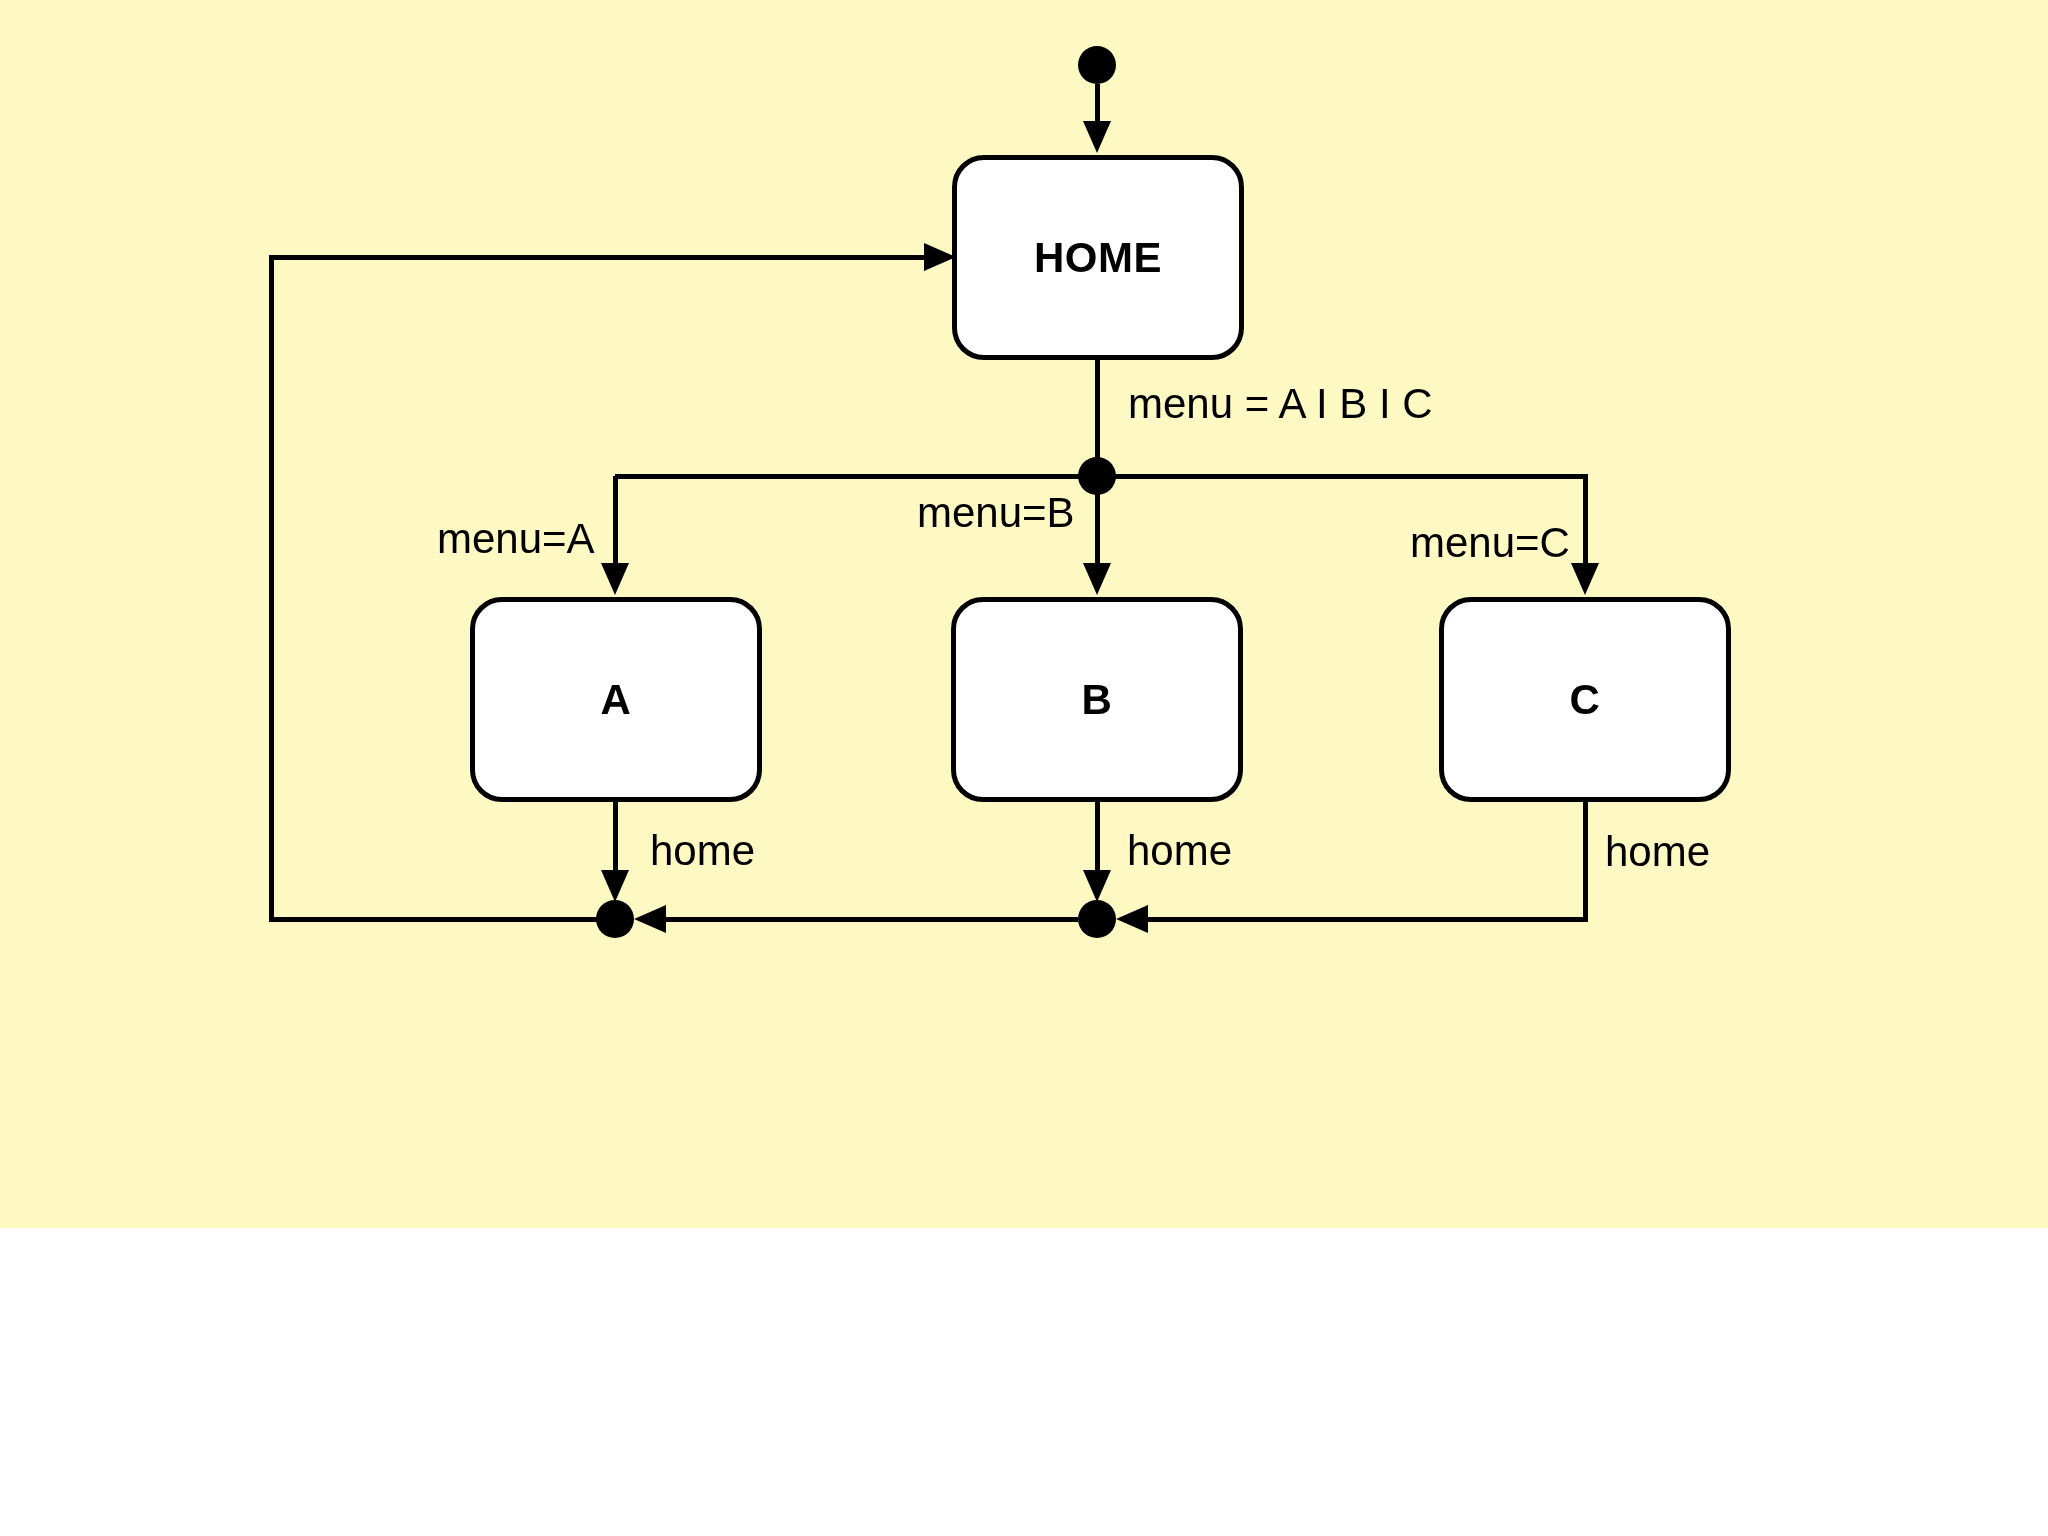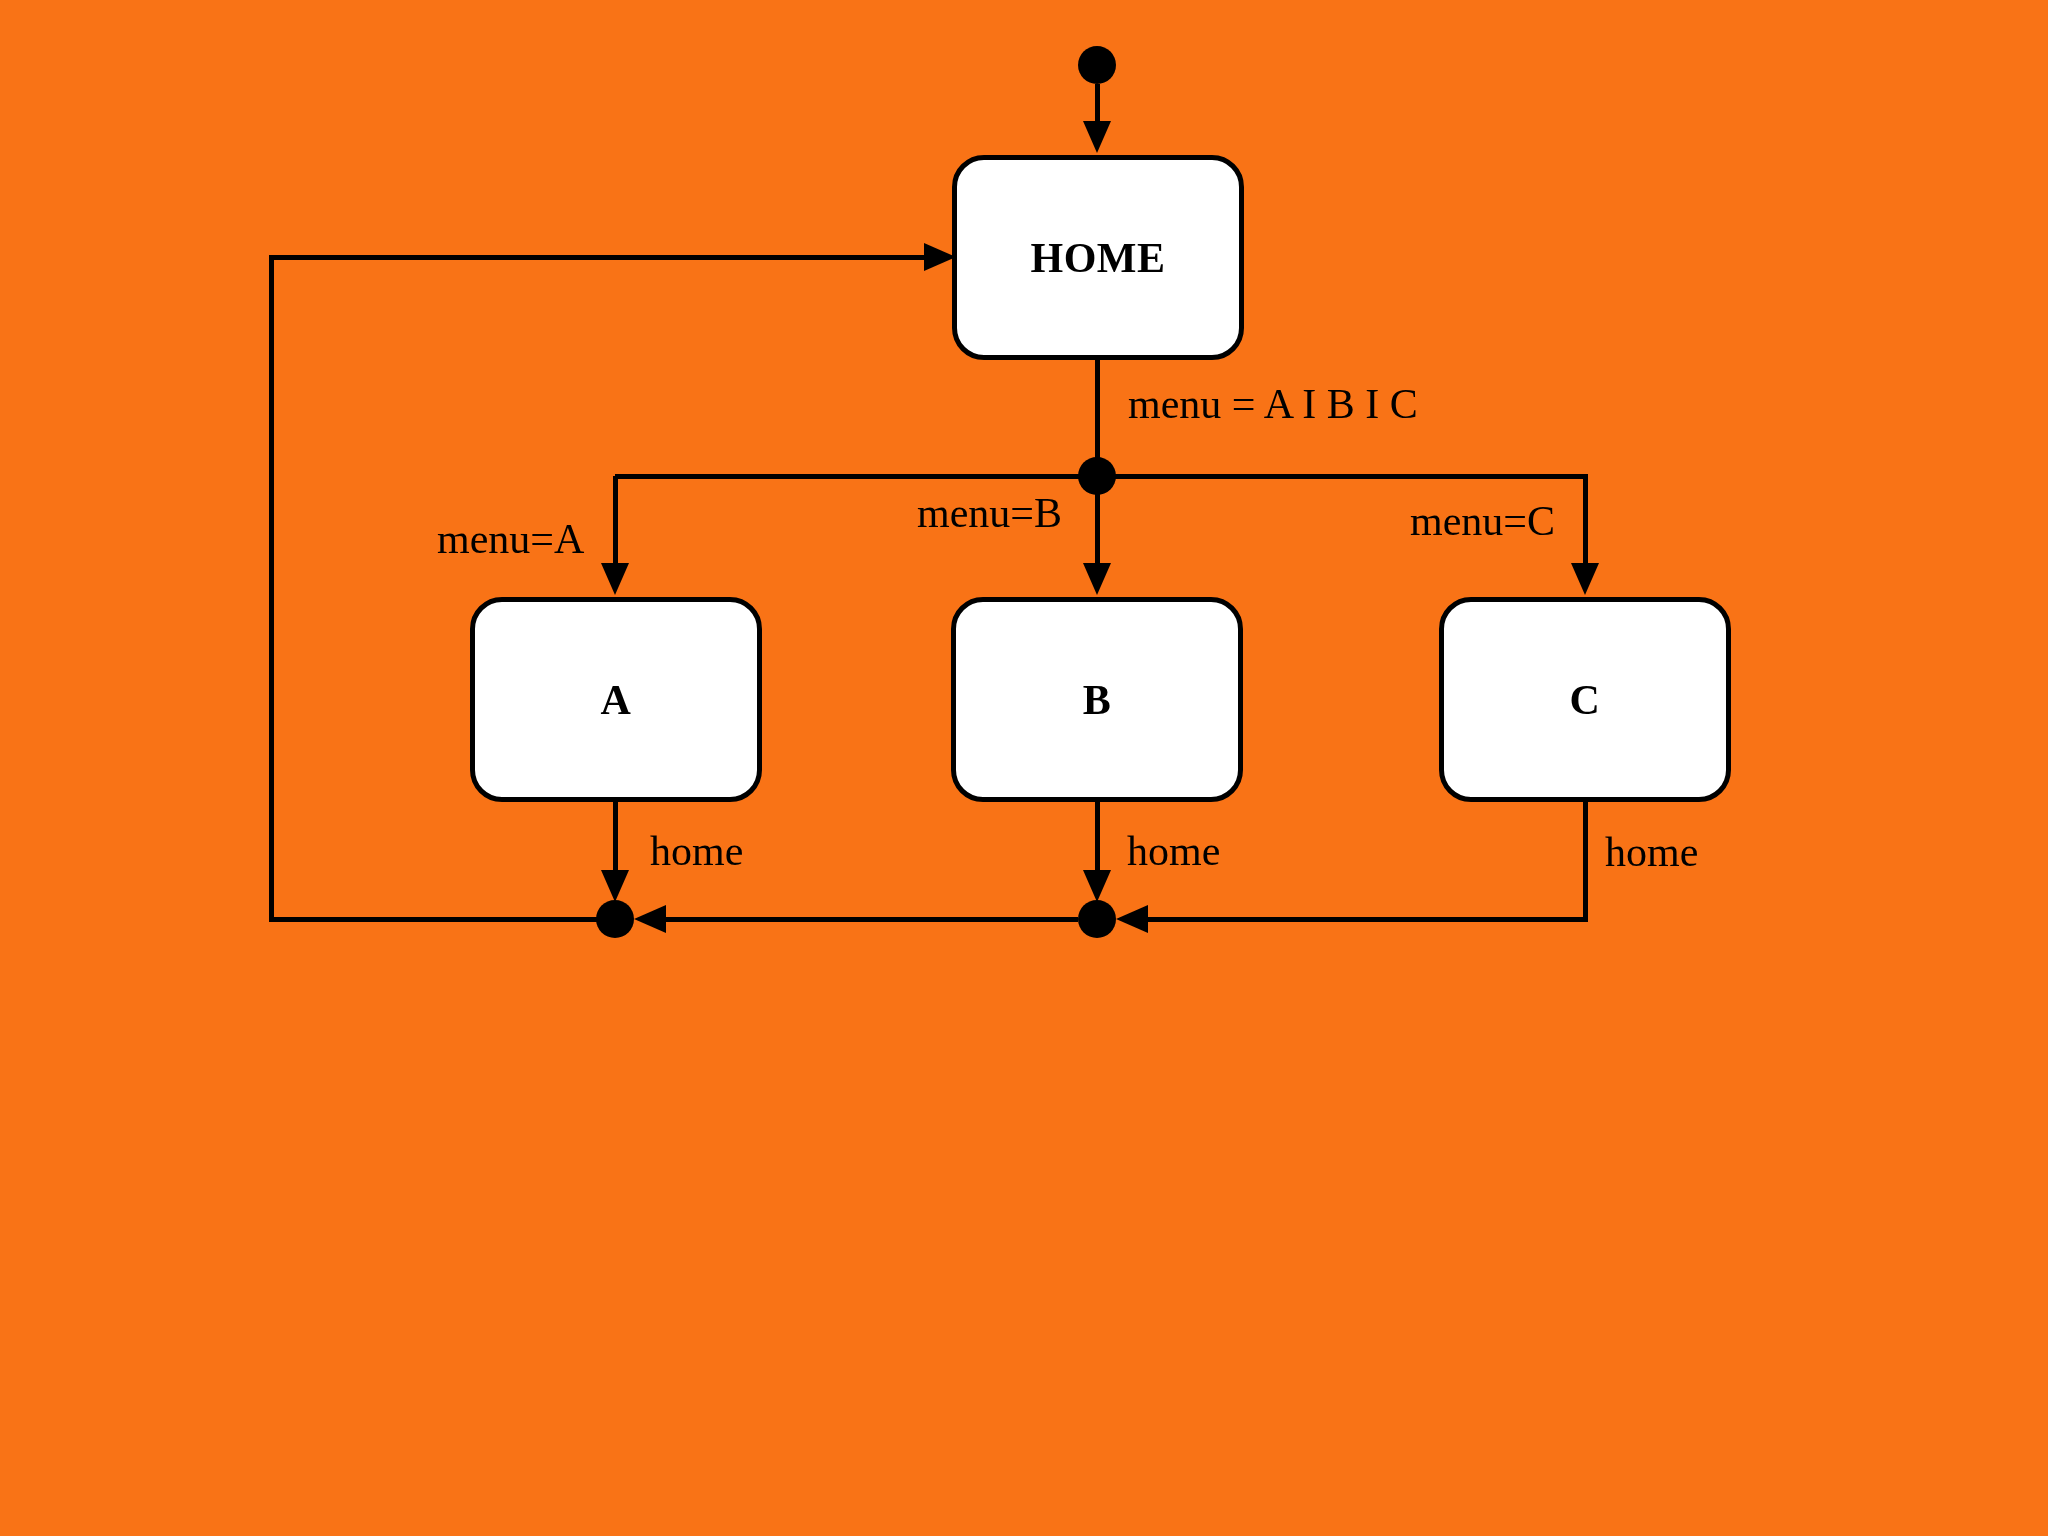--- a/index.html
+++ b/index.html
@@ -1,22 +1,22 @@
 <!DOCTYPE html>
 <html><head>
 <meta charset="utf-8">
 <style>
   html, body { margin: 0; padding: 0; background: #ffffff; }
   .canvas {
     position: relative;
     width: 2048px;
-    height: 1536px;
-    background: #f97316;
+    height: 1228px;
+    background: #fef9c3;
     overflow: hidden;
-    font-family: Liberation Serif, serif;
+    font-family: Liberation Sans, sans-serif;
     color: #000000;
   }
   .vline { position: absolute; width: 5px; background: #000000; }
   .hline { position: absolute; height: 5px; background: #000000; }
   .state {
     position: absolute;
     width: 292px;
     height: 205px;
     box-sizing: border-box;
     border: 5px solid #000000;
@@ -85,21 +85,21 @@
   <div class="vline" style="left:613px; top:476px; height:87px;"></div>
   <div class="arr-down" style="left:601px; top:563px;"></div>
   <div class="edge-label" style="left:437px; top:518px;">menu=A</div>
 
   <div class="vline" style="left:1095px; top:494px; height:69px;"></div>
   <div class="arr-down" style="left:1083px; top:563px;"></div>
   <div class="edge-label" style="left:917px; top:492px;">menu=B</div>
 
   <div class="vline" style="left:1583px; top:476px; height:87px;"></div>
   <div class="arr-down" style="left:1571px; top:563px;"></div>
-  <div class="edge-label" style="left:1410px; top:500px;">menu=C</div>
+  <div class="edge-label" style="left:1410px; top:522px;">menu=C</div>
 
   <div class="state" style="left:470px; top:597px;">
     <span class="state-label">A</span>
   </div>
   <div class="state" style="left:951px; top:597px;">
     <span class="state-label">B</span>
   </div>
   <div class="state" style="left:1439px; top:597px;">
     <span class="state-label">C</span>
   </div>

